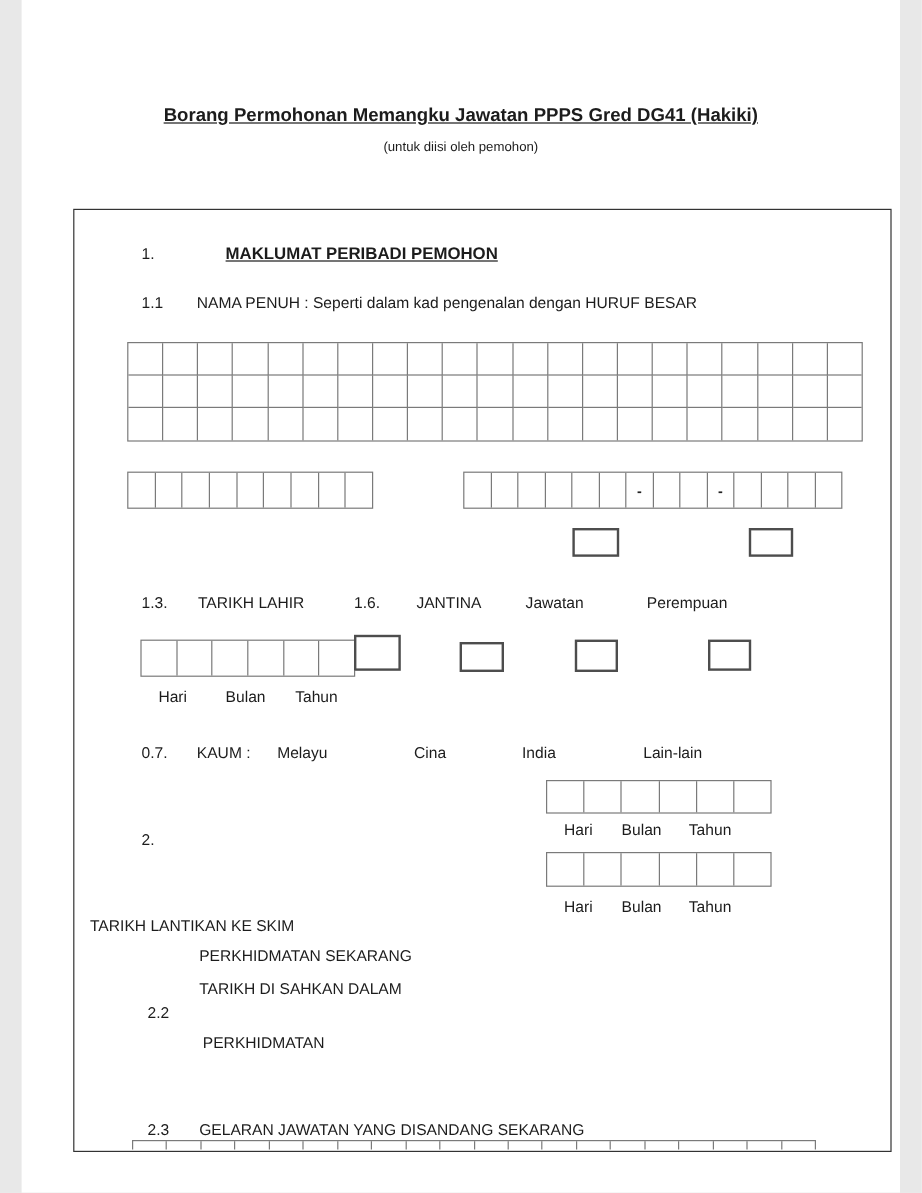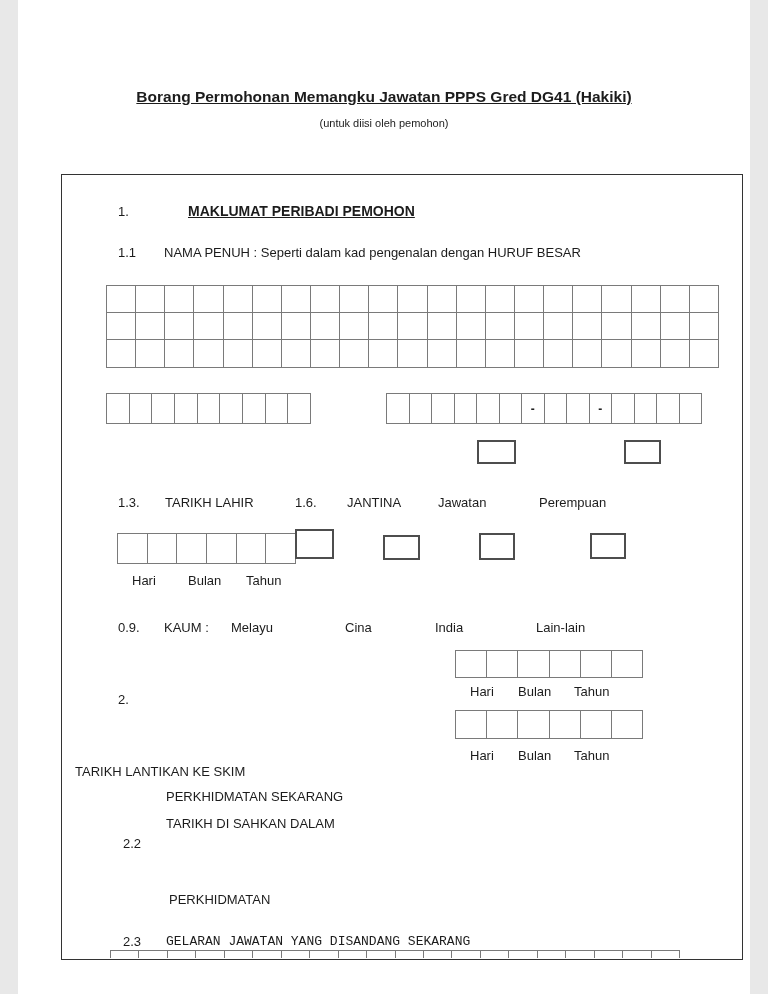--- a/index.html
+++ b/index.html
@@ -190,21 +190,21 @@
   <div class="checkbox" style="left:277px;top:529px;width:39px;height:30px;border-width:2px;"></div>
 
   <span class="t" style="left:114px;top:573px;">Hari</span>
   <span class="t" style="left:170px;top:573px;">Bulan</span>
   <span class="t" style="left:228px;top:573px;">Tahun</span>
 
   <div class="checkbox" style="left:365px;top:535px;width:37px;height:25px;"></div>
   <div class="checkbox" style="left:461px;top:533px;width:36px;height:27px;"></div>
   <div class="checkbox" style="left:572px;top:533px;width:36px;height:26px;"></div>
 
-  <span class="t" style="left:100px;top:620px;">0.9.</span>
+  <span class="t" style="left:100px;top:620px;">0.7.</span>
   <span class="t" style="left:146px;top:620px;">KAUM :</span>
   <span class="t" style="left:213px;top:620px;">Melayu</span>
   <span class="t" style="left:327px;top:620px;">Cina</span>
   <span class="t" style="left:417px;top:620px;">India</span>
   <span class="t" style="left:518px;top:620px;">Lain-lain</span>
 
   <div class="cellgrid" style="left:437px;top:650px;width:188px;height:28px;">
       <div class="cgrow">
         <div class="cgcell"></div>
         <div class="cgcell"></div>
@@ -236,24 +236,24 @@
     <span class="t" style="left:15px;">Hari</span>
     <span class="t" style="left:63px;">Bulan</span>
     <span class="t" style="left:119px;">Tahun</span>
   </div>
 
   <span class="t" style="left:57px;top:764px;">TARIKH LANTIKAN KE SKIM</span>
   <span class="t" style="left:148px;top:789px;">PERKHIDMATAN SEKARANG</span>
 
   <span class="t" style="left:105px;top:836px;">2.2</span>
   <span class="t" style="left:148px;top:816px;">TARIKH DI SAHKAN DALAM</span>
-  <span class="t" style="left:151px;top:861px;margin-top:31px;">PERKHIDMATAN</span>
+  <span class="t" style="left:151px;top:861px;">PERKHIDMATAN</span>
 
   <span class="t" style="left:105px;top:934px;">2.3</span>
-  <span class="t" style="left:148px;top:934px;font-family:Liberation Mono, monospace;">GELARAN JAWATAN YANG DISANDANG SEKARANG</span>
+  <span class="t" style="left:148px;top:934px;">GELARAN JAWATAN YANG DISANDANG SEKARANG</span>
 
   <div style="position:absolute;left:92px;top:950px;width:570px;height:8px;overflow:hidden;">
     <div class="cellgrid" style="left:0;top:0;width:570px;height:30px;">
         <div class="cgrow">
           <div class="cgcell"></div>
           <div class="cgcell"></div>
           <div class="cgcell"></div>
           <div class="cgcell"></div>
           <div class="cgcell"></div>
           <div class="cgcell"></div>

